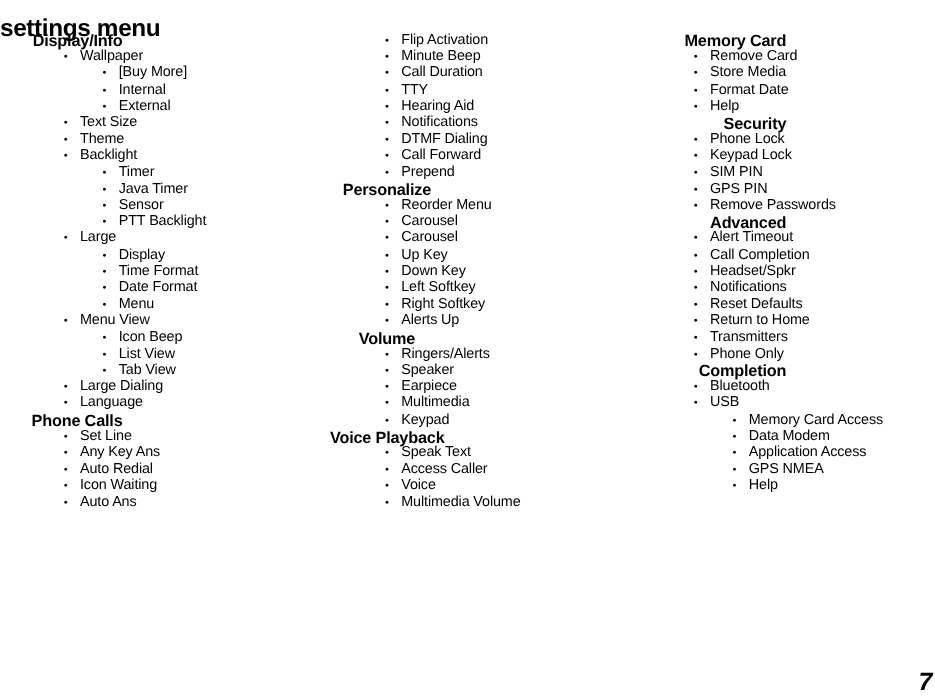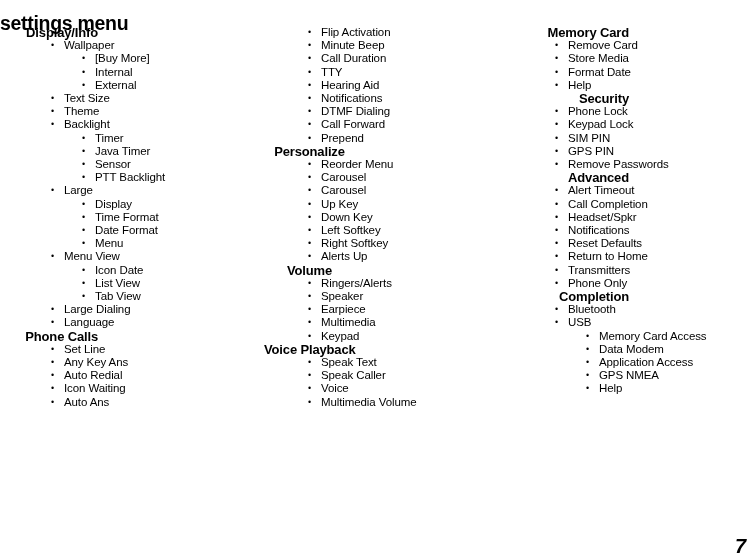--- a/index.html
+++ b/index.html
@@ -111,21 +111,21 @@
       <div class="item lvl2"><span class="bullet">•</span><span class="label">Timer</span></div>
       <div class="item lvl2"><span class="bullet">•</span><span class="label">Java Timer</span></div>
       <div class="item lvl2"><span class="bullet">•</span><span class="label">Sensor</span></div>
       <div class="item lvl2"><span class="bullet">•</span><span class="label">PTT Backlight</span></div>
       <div class="item lvl1"><span class="bullet">•</span><span class="label">Large</span></div>
       <div class="item lvl2"><span class="bullet">•</span><span class="label">Display</span></div>
       <div class="item lvl2"><span class="bullet">•</span><span class="label">Time Format</span></div>
       <div class="item lvl2"><span class="bullet">•</span><span class="label">Date Format</span></div>
       <div class="item lvl2"><span class="bullet">•</span><span class="label">Menu</span></div>
       <div class="item lvl1"><span class="bullet">•</span><span class="label">Menu View</span></div>
-      <div class="item lvl2"><span class="bullet">•</span><span class="label">Icon Date</span></div>
+      <div class="item lvl2"><span class="bullet">•</span><span class="label">Icon Beep</span></div>
       <div class="item lvl2"><span class="bullet">•</span><span class="label">List View</span></div>
       <div class="item lvl2"><span class="bullet">•</span><span class="label">Tab View</span></div>
       <div class="item lvl1"><span class="bullet">•</span><span class="label">Large Dialing</span></div>
       <div class="item lvl1"><span class="bullet">•</span><span class="label">Language</span></div>
     </div>
     <div class="group">
       <div class="group-header">Phone Calls</div>
       <div class="item lvl1"><span class="bullet">•</span><span class="label">Set Line</span></div>
       <div class="item lvl1"><span class="bullet">•</span><span class="label">Any Key Ans</span></div>
       <div class="item lvl1"><span class="bullet">•</span><span class="label">Auto Redial</span></div>
@@ -160,21 +160,21 @@
       <div class="group-header">Volume</div>
       <div class="item lvl1"><span class="bullet">•</span><span class="label">Ringers/Alerts</span></div>
       <div class="item lvl1"><span class="bullet">•</span><span class="label">Speaker</span></div>
       <div class="item lvl1"><span class="bullet">•</span><span class="label">Earpiece</span></div>
       <div class="item lvl1"><span class="bullet">•</span><span class="label">Multimedia</span></div>
       <div class="item lvl1"><span class="bullet">•</span><span class="label">Keypad</span></div>
     </div>
     <div class="group">
       <div class="group-header">Voice Playback</div>
       <div class="item lvl1"><span class="bullet">•</span><span class="label">Speak Text</span></div>
-      <div class="item lvl1"><span class="bullet">•</span><span class="label">Speak Caller</span></div>
+      <div class="item lvl1"><span class="bullet">•</span><span class="label">Access Caller</span></div>
       <div class="item lvl1"><span class="bullet">•</span><span class="label">Voice</span></div>
       <div class="item lvl1"><span class="bullet">•</span><span class="label">Multimedia Volume</span></div>
     </div>
   </div>
 <div class="column" id="col-3">
     <div class="group">
       <div class="group-header">Memory Card</div>
       <div class="item lvl1"><span class="bullet">•</span><span class="label">Remove Card</span></div>
       <div class="item lvl1"><span class="bullet">•</span><span class="label">Store Media</span></div>
       <div class="item lvl1"><span class="bullet">•</span><span class="label">Format Date</span></div>

